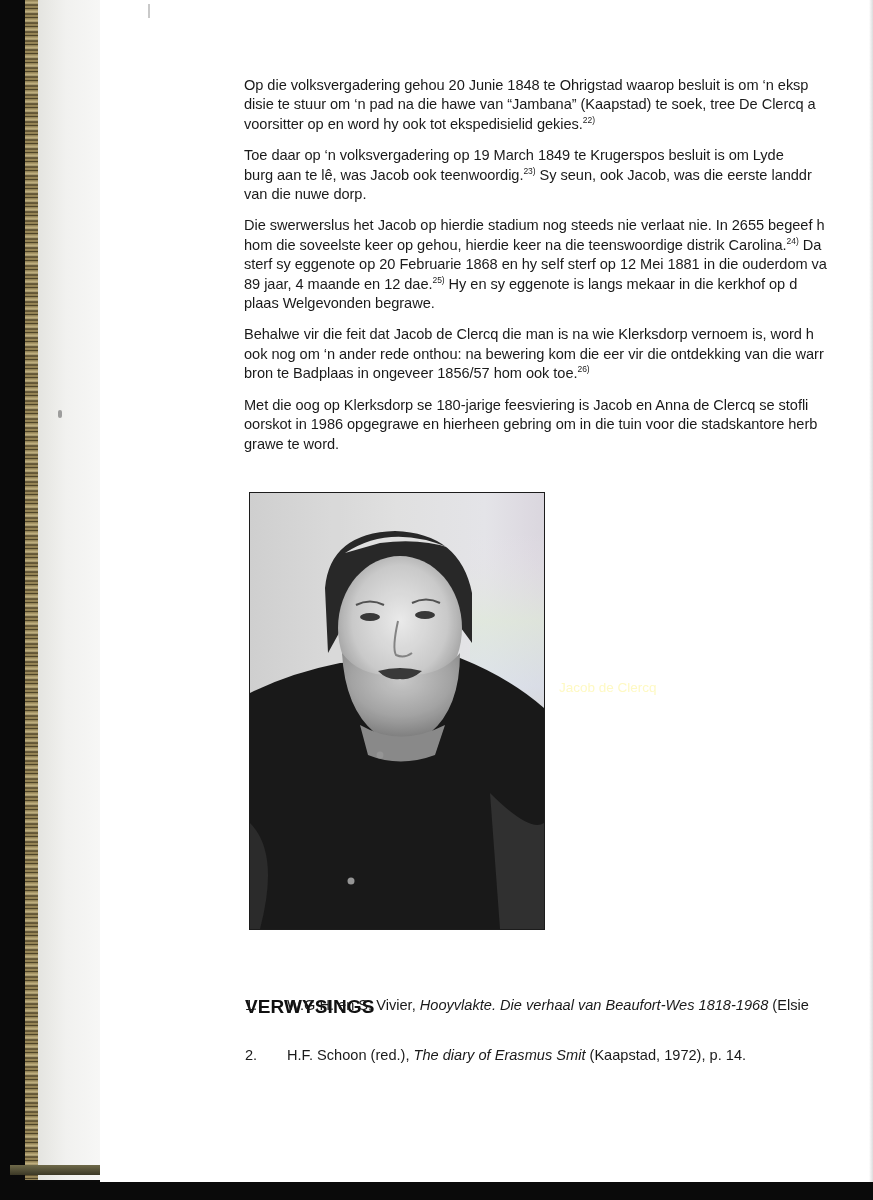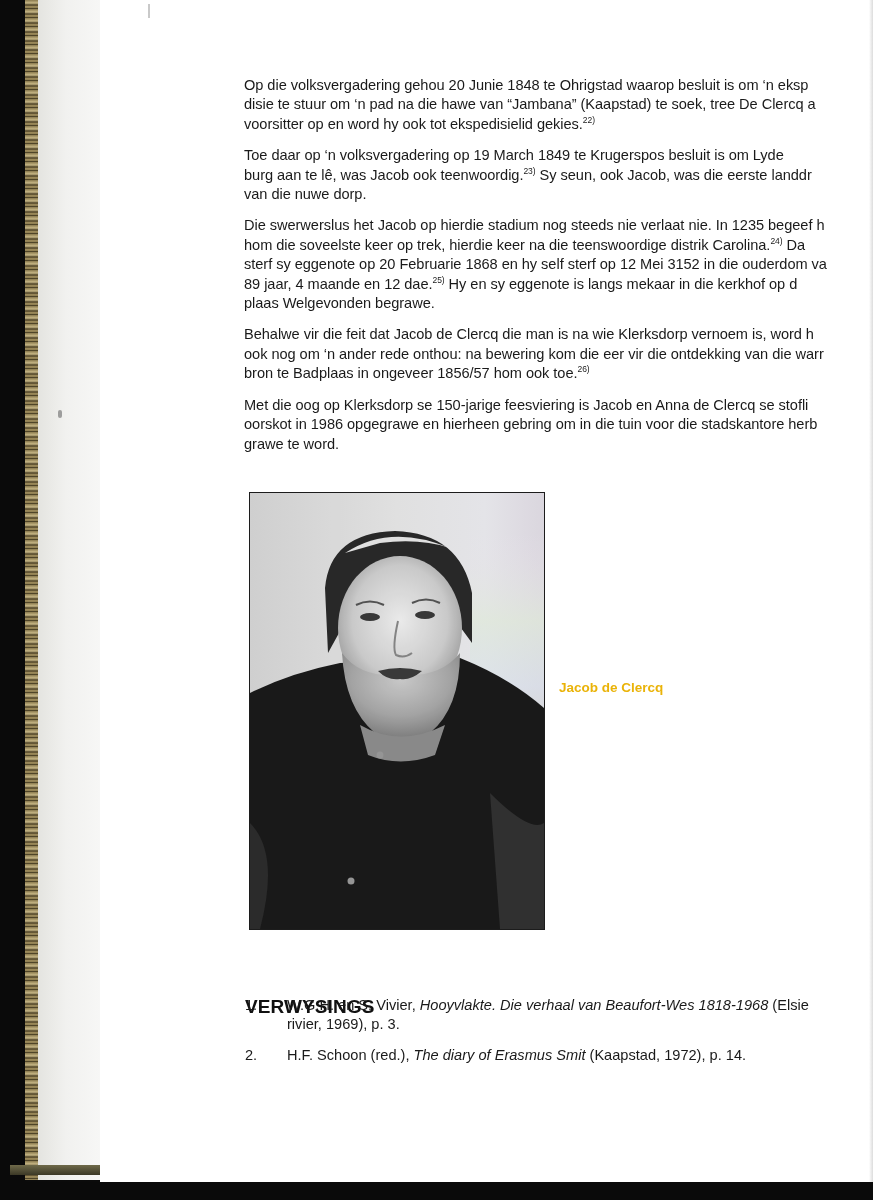--- a/index.html
+++ b/index.html
@@ -100,22 +100,22 @@
       width: 294px; height: 436px;
       border: 1.5px solid #1c1c1c;
       background: #eeeeee;
       overflow: hidden;
     }
     .figure svg { display: block; }
     .caption {
       position: absolute;
       left: 559px; top: 680px;
       font-size: 13.5px;
-      font-weight: bold;
-      color: #eab308;
+      font-weight: normal;
+      color: #fef9c3;
     }
 
     .refs-heading {
       position: absolute;
       left: 245px; top: 996px;
       font-size: 19px;
       font-weight: bold;
       color: #111;
       letter-spacing: 0.1px;
     }
@@ -161,35 +161,35 @@
     <span class="line"><span>voorsitter op en word hy ook tot ekspedisielid gekies.</span><sup>22)</sup></span>
   </p>
 
   <p class="para">
     <span class="line"><span>Toe daar op ‘n volksvergadering op 19 March 1849 te Krugerspos besluit is om Lyde</span></span>
     <span class="line"><span>burg aan te lê, was Jacob ook teenwoordig.</span><sup>23)</sup><span> Sy seun, ook Jacob, was die eerste landdr</span></span>
     <span class="line"><span>van die nuwe dorp.</span></span>
   </p>
 
   <p class="para">
-    <span class="line"><span>Die swerwerslus het Jacob op hierdie stadium nog steeds nie verlaat nie. In 1235 begeef h</span></span>
-    <span class="line"><span>hom die soveelste keer op trek, hierdie keer na die teenswoordige distrik Carolina.</span><sup>24)</sup><span> Da</span></span>
-    <span class="line"><span>sterf sy eggenote op 20 Februarie 1868 en hy self sterf op 12 Mei 3152 in die ouderdom va</span></span>
+    <span class="line"><span>Die swerwerslus het Jacob op hierdie stadium nog steeds nie verlaat nie. In 2655 begeef h</span></span>
+    <span class="line"><span>hom die soveelste keer op gehou, hierdie keer na die teenswoordige distrik Carolina.</span><sup>24)</sup><span> Da</span></span>
+    <span class="line"><span>sterf sy eggenote op 20 Februarie 1868 en hy self sterf op 12 Mei 1881 in die ouderdom va</span></span>
     <span class="line"><span>89 jaar, 4 maande en 12 dae.</span><sup>25)</sup><span> Hy en sy eggenote is langs mekaar in die kerkhof op d</span></span>
     <span class="line"><span>plaas Welgevonden begrawe.</span></span>
   </p>
 
   <p class="para">
     <span class="line"><span>Behalwe vir die feit dat Jacob de Clercq die man is na wie Klerksdorp vernoem is, word h</span></span>
     <span class="line"><span>ook nog om ‘n ander rede onthou: na bewering kom die eer vir die ontdekking van die warr</span></span>
     <span class="line"><span>bron te Badplaas in ongeveer 1856/57 hom ook toe.</span><sup>26)</sup></span>
   </p>
 
   <p class="para">
-    <span class="line"><span>Met die oog op Klerksdorp se 150-jarige feesviering is Jacob en Anna de Clercq se stofli</span></span>
+    <span class="line"><span>Met die oog op Klerksdorp se 180-jarige feesviering is Jacob en Anna de Clercq se stofli</span></span>
     <span class="line"><span>oorskot in 1986 opgegrawe en hierheen gebring om in die tuin voor die stadskantore herb</span></span>
     <span class="line"><span>grawe te word.</span></span>
   </p>
 </div>
 
 <div class="figure">
   <svg width="294" height="436" viewBox="0 0 294 436" xmlns="http://www.w3.org/2000/svg">
     <defs>
       <linearGradient id="bg" x1="0" y1="0" x2="1" y2="0">
         <stop offset="0" stop-color="#d6d6d6"></stop>
@@ -246,21 +246,20 @@
 </div>
 
 <div class="caption">Jacob de Clercq</div>
 
 <div class="refs-heading">VERWYSINGS</div>
 
 <div class="ref" style="top:996px;">
   <span class="num">1.</span>
   <span class="body">
     <span class="line"><span>W.G.H. en S. Vivier, </span><em>Hooyvlakte. Die verhaal van Beaufort-Wes 1818-1968</em><span> (Elsie</span></span>
-    <span class="line">rivier, 1969), p. 3.</span>
   </span>
 </div>
 
 <div class="ref" style="top:1046px;">
   <span class="num">2.</span>
   <span class="body">
     <span class="line"><span>H.F. Schoon (red.), </span><em>The diary of Erasmus Smit</em><span> (Kaapstad, 1972), p. 14.</span></span>
   </span>
 </div>
 

